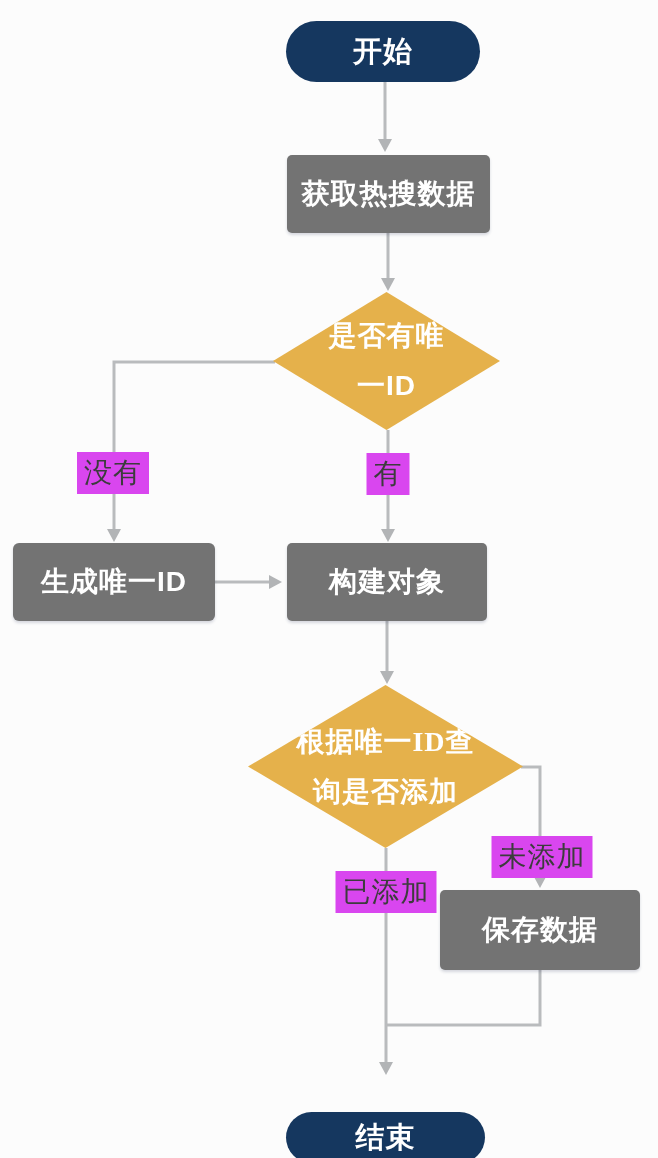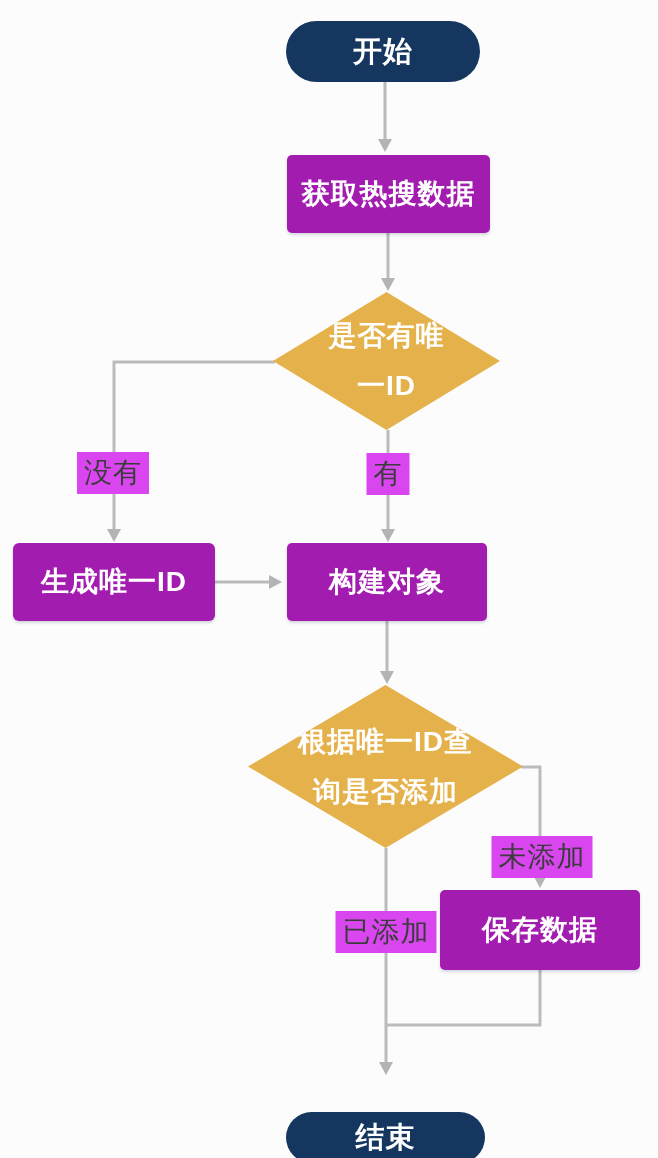--- a/index.html
+++ b/index.html
@@ -32,21 +32,21 @@
     text-align: center;
     z-index: 3;
     letter-spacing: 1px;
   }
   .terminal {
     background: #15375f;
     border-radius: 40px;
     font-size: 29px;
   }
   .process {
-    background: #a21caf;
+    background: #737373;
     border-radius: 5px;
     font-size: 28px;
     box-shadow: 0 2px 3px rgba(40, 50, 90, 0.18);
   }
   .decision {
     background: #e5b14b;
     clip-path: polygon(50% 0%, 100% 50%, 50% 100%, 0% 50%);
     font-size: 28px;
     line-height: 50px;
   }
@@ -60,27 +60,27 @@
     white-space: nowrap;
     z-index: 2;
     letter-spacing: 1px;
   }
   
   #node-start  { left: 286px; top: 21px;   width: 194px; height: 61px; }
   #node-fetch  { left: 287px; top: 155px;  width: 203px; height: 78px; }
   #node-hasid  { left: 273px; top: 292px;  width: 227px; height: 138px; }
   #node-genid  { left: 13px;  top: 543px;  width: 202px; height: 78px; border-radius: 6px; }
   #node-build  { left: 287px; top: 543px;  width: 200px; height: 78px; justify-content: center; }
-  #node-check  { left: 248px; top: 685px;  width: 275px; height: 163px; }
+  #node-check  { left: 248px; top: 685px;  width: 275px; height: 163px; font-family: Liberation Serif, serif; }
   #node-save   { left: 440px; top: 890px;  width: 200px; height: 80px; }
   #node-end    { left: 286px; top: 1112px; width: 199px; height: 51px; }
   #label-no       { left: 113px; top: 473px; }
   #label-yes      { left: 388px; top: 474px; }
   #label-notadded { left: 542px; top: 857px; }
-  #label-added    { left: 386px; top: 932px; text-align: center; }
+  #label-added    { left: 386px; top: 892px; text-align: center; }
 </style>
 </head>
 <body>
 
 <div class="canvas">
 
   <svg class="edges" width="658" height="1158" viewBox="0 0 658 1158">
     <g stroke="#b9bbbd" stroke-width="3" fill="none">
       <path d="M385 82 V139"></path>
       <path d="M388 233 V278"></path>

